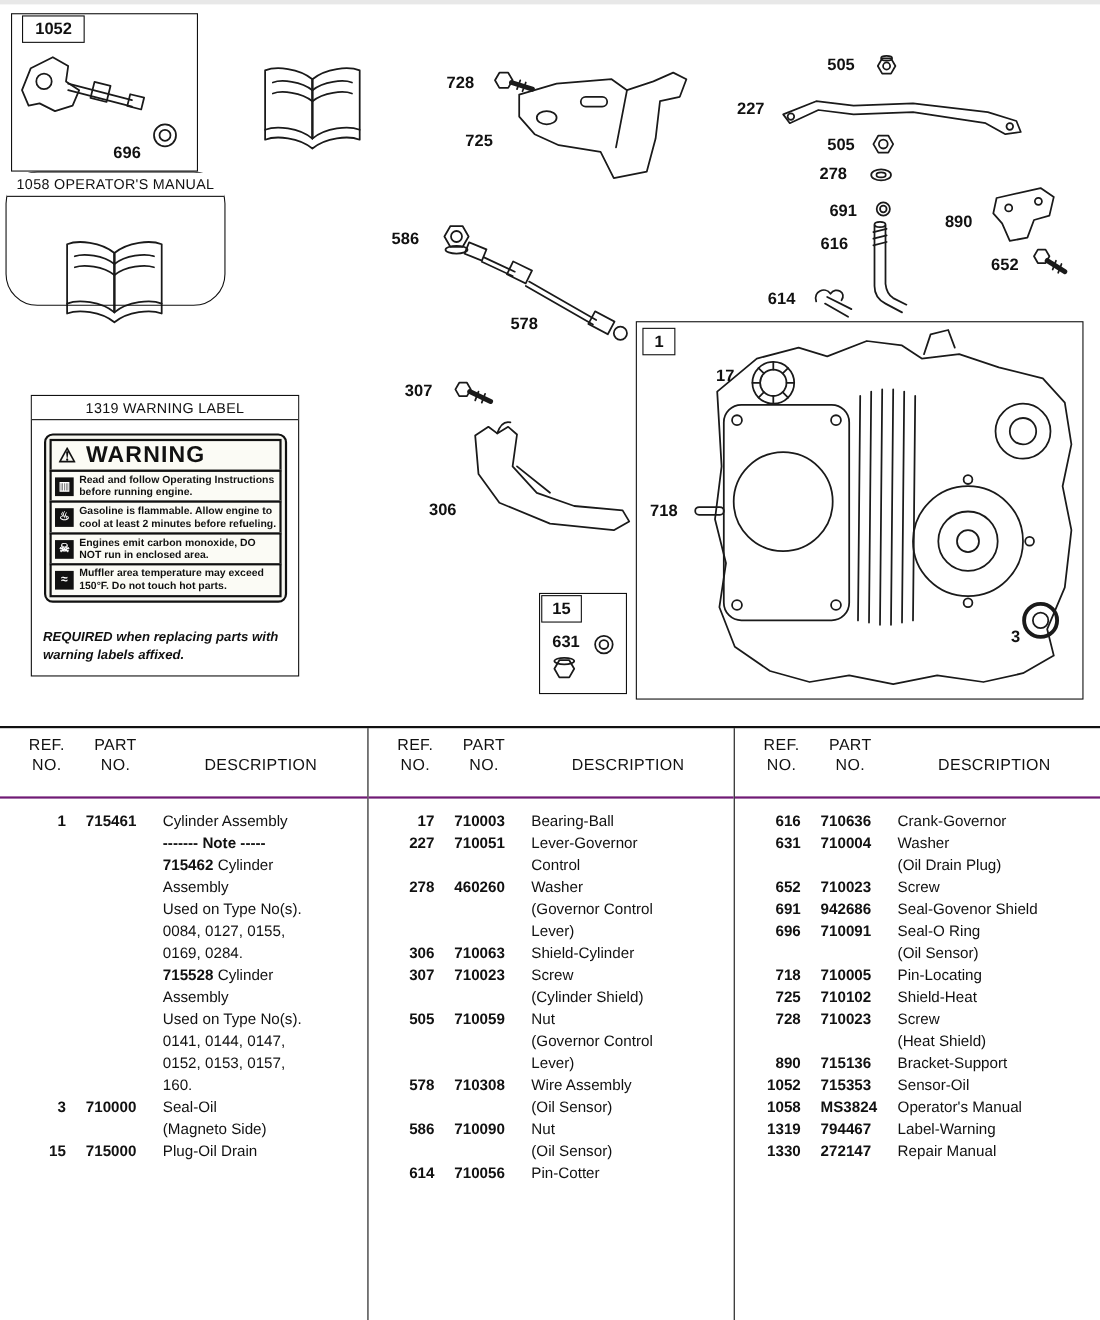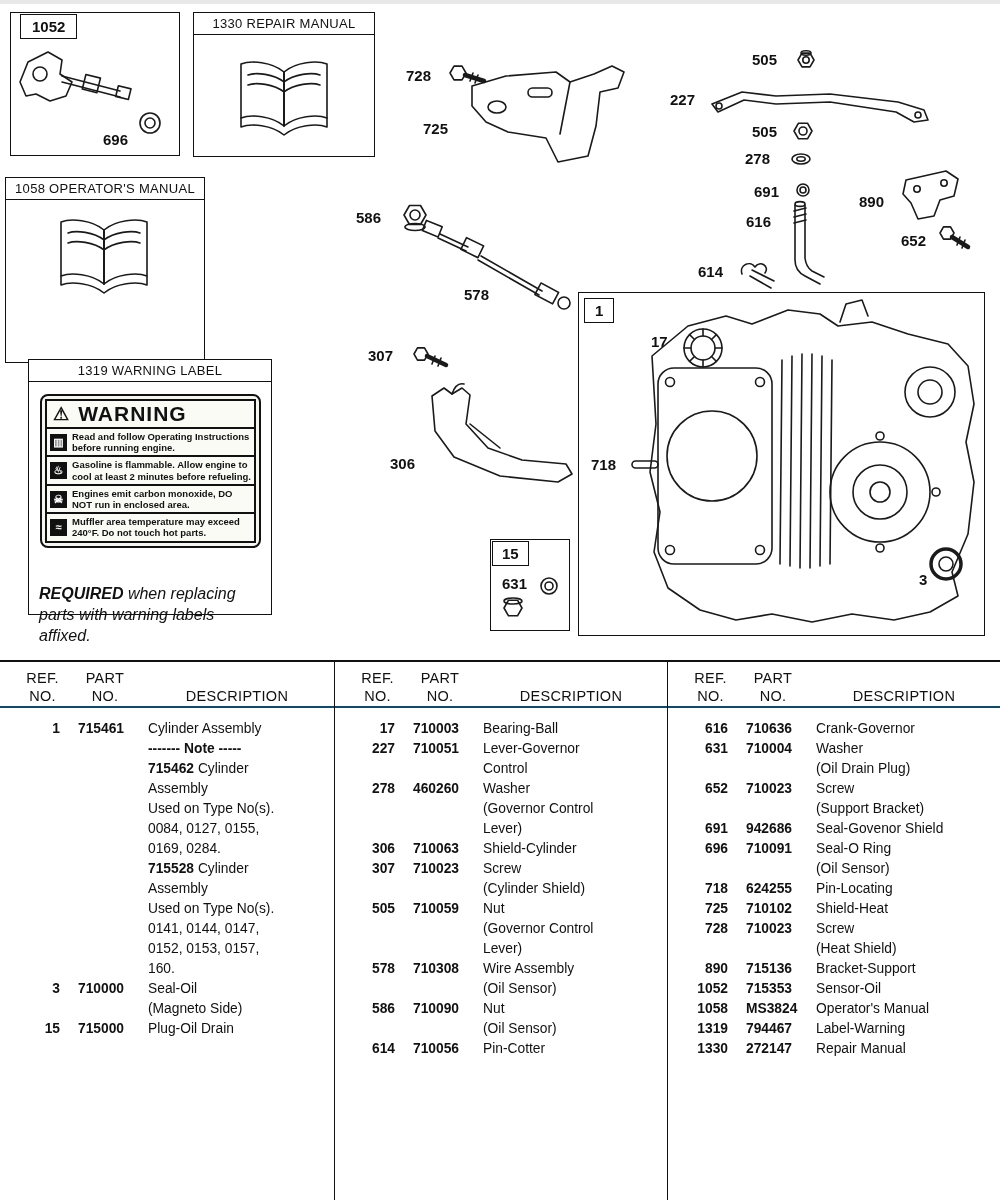--- a/index.html
+++ b/index.html
@@ -33,34 +33,34 @@
   .wl-tri{font-size:18px;line-height:1;}
   .wl-row{
     border:2px solid #111;margin-top:-2px;display:flex;align-items:center;gap:5px;
     padding:2px 3px;font-size:9.5px;font-weight:bold;line-height:1.18;background:#fbfbf5;
   }
   .wl-ico{
     flex:0 0 17px;height:17px;background:#111;color:#fff;display:flex;
     align-items:center;justify-content:center;font-size:11px;
   }
   .req-note{
-    position:absolute;left:10px;top:224px;width:228px;font-style:italic;
-    font-size:16px;line-height:1.3;z-index:3;
+    position:absolute;left:10px;top:212px;width:228px;font-style:italic;
+    font-size:12px;line-height:1.3;z-index:3;font-weight:bold;
   }
   .req-note b{font-style:italic;}
   
   .ptable{
     position:absolute;left:0;top:656px;width:1000px;height:544px;
     border-top:2px solid #111;display:flex;box-sizing:border-box;z-index:2;background:#fff;
   }
   .tcol{box-sizing:border-box;height:100%;}
   .tcol.c1{width:335px;border-right:1.6px solid #111;}
   .tcol.c2{width:333px;border-right:1.6px solid #111;}
   .tcol.c3{width:332px;}
-  .thead{height:46px;border-bottom:2px solid #0c4a6e;padding-top:7px;box-sizing:border-box;}
+  .thead{height:64px;border-bottom:2px solid #701a75;padding-top:7px;box-sizing:border-box;}
   .h1,.h2{display:grid;grid-template-columns:55px 70px 1fr;padding-left:15px;font-size:14.5px;line-height:18px;letter-spacing:.3px;}
   .h1 span,.h2 span{text-align:center;}
   .tbody{padding-top:11px;}
   .trow{display:grid;grid-template-columns:55px 70px 1fr;padding-left:15px;min-height:20px;line-height:20px;font-size:13.8px;}
   .t-ref{text-align:right;padding-right:10px;font-weight:bold;}
   .t-part{font-weight:bold;padding-left:8px;}
   .t-desc{padding-left:8px;}
 </style>
 </head>
 <body>
@@ -237,25 +237,22 @@
       <g>
         <polygon points="522,604 517.5,596.2 508.5,596.2 504,604 508.5,611.8 517.5,611.8"></polygon>
         <ellipse cx="513" cy="597" rx="9" ry="3"></ellipse>
       </g>
     </svg>
 
     <div class="pbox" style="left:10px;top:8px;width:170px;height:144px;"></div>
     <div class="tag" style="left:20px;top:10px;">1052</div>
     <div class="plabel" style="left:103px;top:127px;">696</div>
 
-    <div class="pbox" style="left:193px;top:8px;width:182px;height:145px;">
-      <div class="hdr">1330 REPAIR MANUAL</div>
-    </div>
-
-    <div class="pbox" style="left:5px;top:173px;width:200px;height:186px;">
+
+    <div class="pbox" style="left:5px;top:152px;width:200px;height:122px;border-radius:29px;">
       <div class="hdr">1058 OPERATOR'S MANUAL</div>
     </div>
 
     <div class="pbox" style="left:28px;top:355px;width:244px;height:256px;">
       <div class="hdr">1319 WARNING LABEL</div>
       <div class="wlabel">
         <div class="wl-head">
           <span class="wl-tri">⚠</span>
           <span>WARNING</span>
         </div>
@@ -267,21 +264,21 @@
             <div class="wl-row">
               <span class="wl-ico">♨</span>
               <span>Gasoline is flammable. Allow engine to cool at least 2 minutes before refueling.</span>
             </div>
             <div class="wl-row">
               <span class="wl-ico">☠</span>
               <span>Engines emit carbon monoxide, DO NOT run in enclosed area.</span>
             </div>
             <div class="wl-row">
               <span class="wl-ico">≈</span>
-              <span>Muffler area temperature may exceed 240°F.  Do not touch hot parts.</span>
+              <span>Muffler area temperature may exceed 150°F.  Do not touch hot parts.</span>
             </div>
           </div>
       </div>
       <div class="req-note">
         <b>REQUIRED</b><span> when replacing parts with warning labels affixed.</span>
       </div>
     </div>
 
     <div class="pbox" style="left:578px;top:288px;width:407px;height:344px;"></div>
     <div class="tag" style="left:584px;top:294px;padding:3px 10px;">1</div>
@@ -538,42 +535,37 @@
             <span class="t-ref"></span>
             <span class="t-part"></span>
             <span class="t-desc">(Oil Drain Plug)</span>
           </div>
           <div class="trow">
             <span class="t-ref">652</span>
             <span class="t-part">710023</span>
             <span class="t-desc">Screw</span>
           </div>
           <div class="trow">
-            <span class="t-ref"></span>
-            <span class="t-part"></span>
-            <span class="t-desc">(Support Bracket)</span>
-          </div>
-          <div class="trow">
             <span class="t-ref">691</span>
             <span class="t-part">942686</span>
             <span class="t-desc">Seal-Govenor Shield</span>
           </div>
           <div class="trow">
             <span class="t-ref">696</span>
             <span class="t-part">710091</span>
             <span class="t-desc">Seal-O Ring</span>
           </div>
           <div class="trow">
             <span class="t-ref"></span>
             <span class="t-part"></span>
             <span class="t-desc">(Oil Sensor)</span>
           </div>
           <div class="trow">
             <span class="t-ref">718</span>
-            <span class="t-part">624255</span>
+            <span class="t-part">710005</span>
             <span class="t-desc">Pin-Locating</span>
           </div>
           <div class="trow">
             <span class="t-ref">725</span>
             <span class="t-part">710102</span>
             <span class="t-desc">Shield-Heat</span>
           </div>
           <div class="trow">
             <span class="t-ref">728</span>
             <span class="t-part">710023</span>

